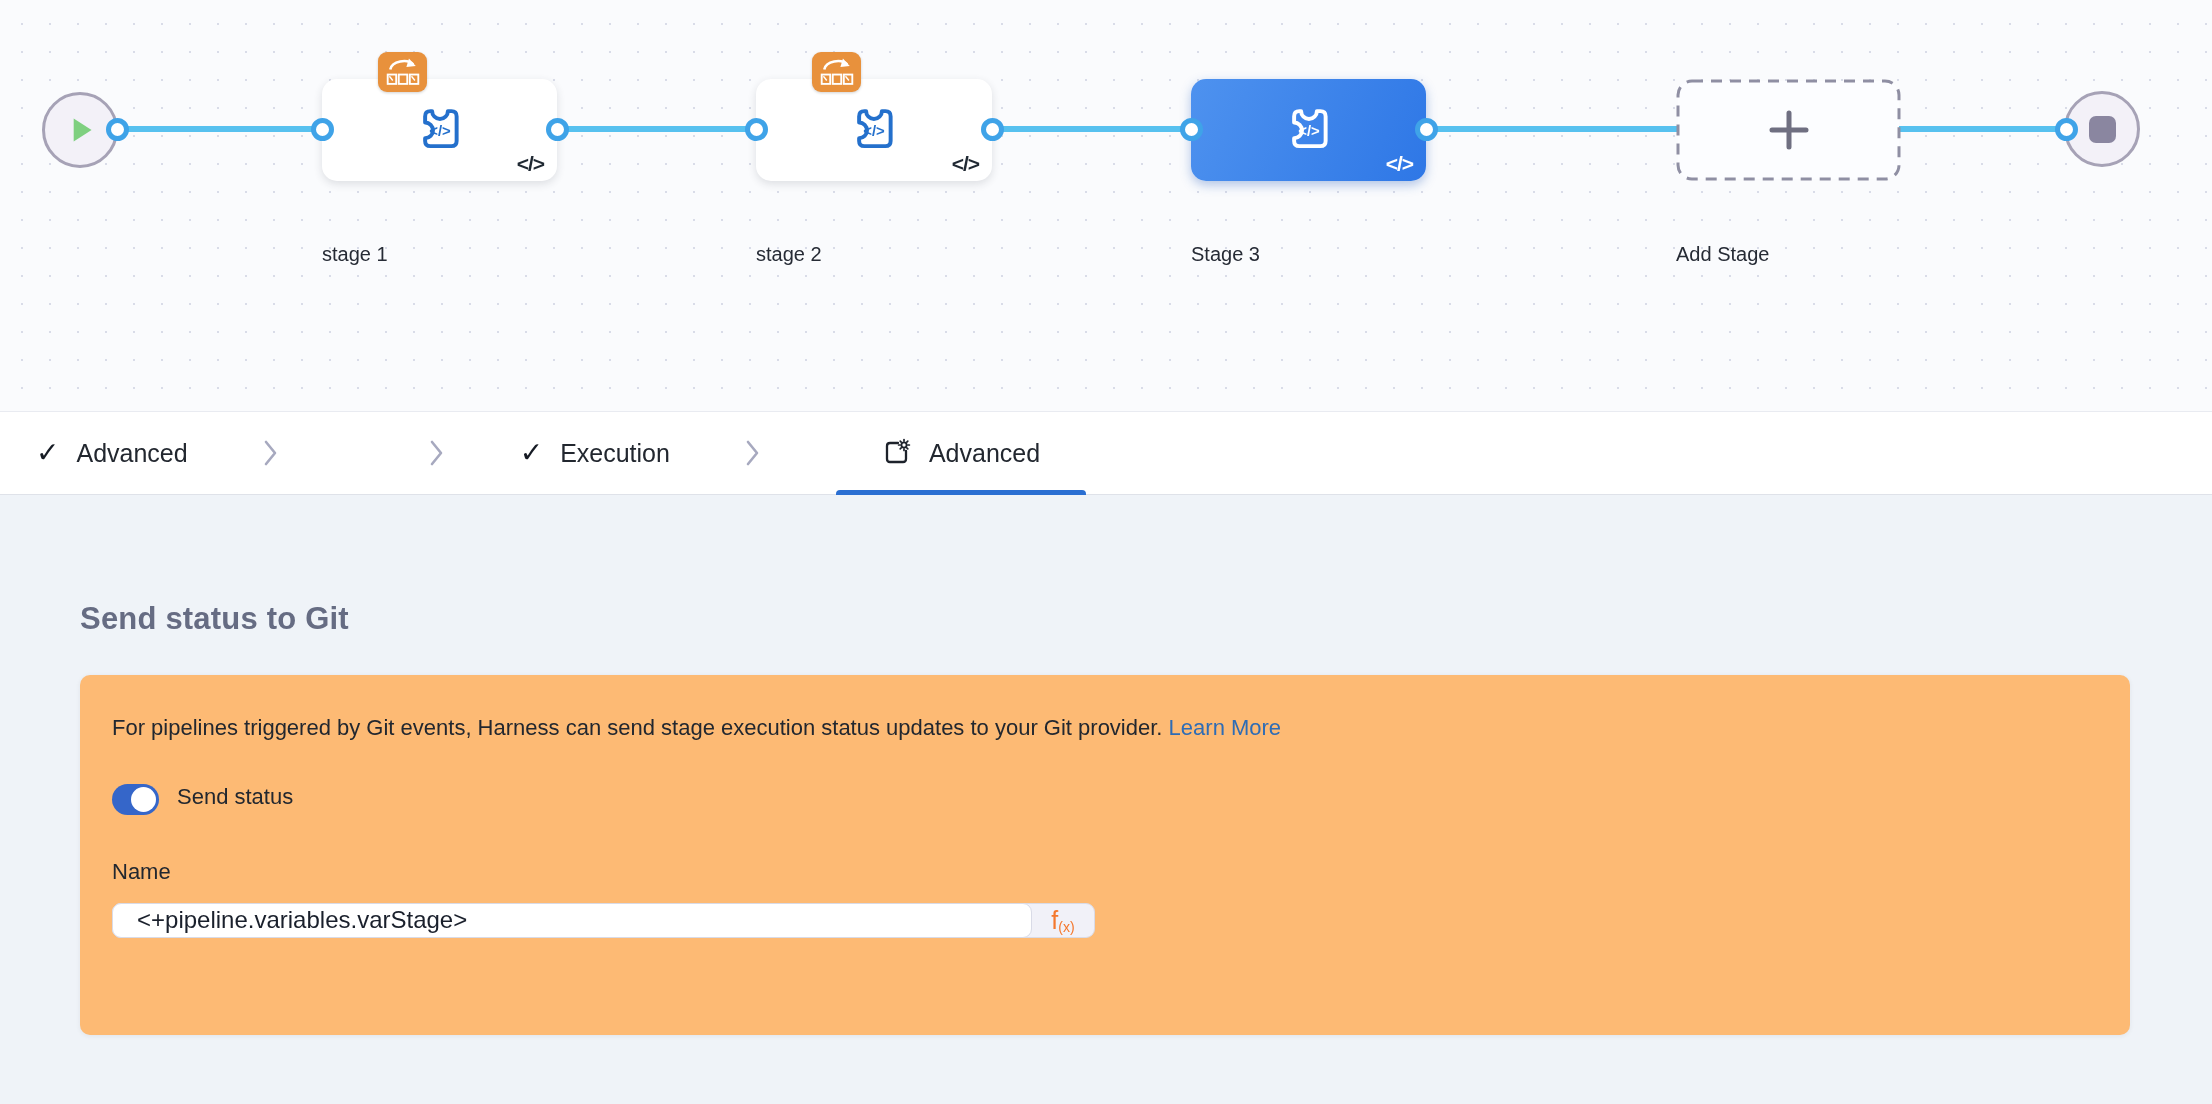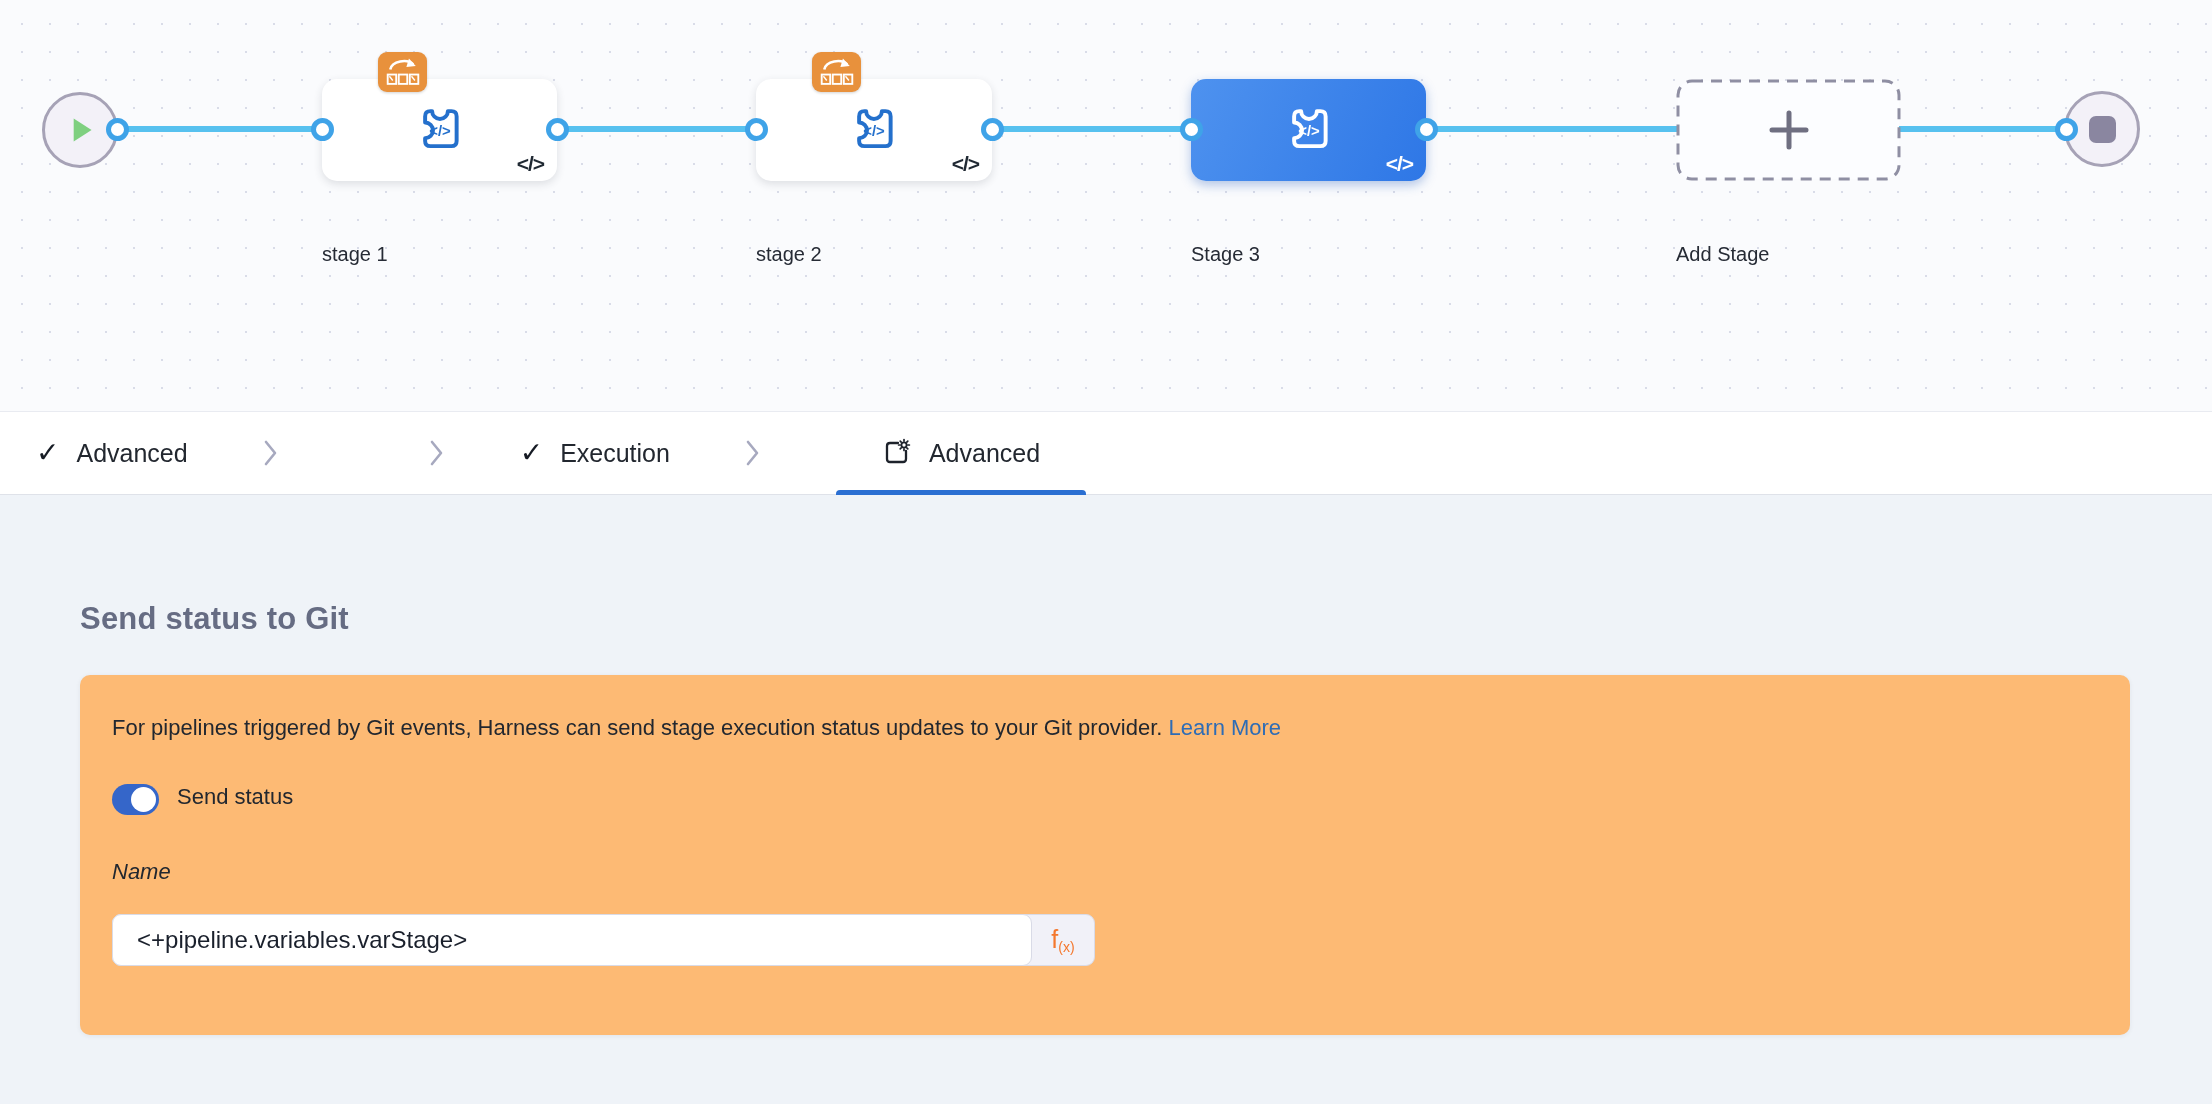--- a/index.html
+++ b/index.html
@@ -45,22 +45,22 @@
   .content{background:#eff3f8;height:610px;box-sizing:border-box;padding:90px 82px 0 80px;}
   .section-title{font-size:31px;color:#666C83;margin:16px 0 38px;font-weight:700;letter-spacing:.2px;}
   .panel-card{background:#fdba74;border-radius:10px;height:360px;box-sizing:border-box;padding:38px 32px;box-shadow:0 1px 5px rgba(40,41,61,.07);}
   .desc{margin:0;font-size:22px;color:#22272F;line-height:1.4;}
   .learn-more{color:#2E6CB5;text-decoration:none;cursor:pointer;}
   .toggle-row{margin-top:40px;display:flex;gap:18px;}
   .toggle{width:47px;height:31px;border-radius:16px;background:#3566C9;position:relative;cursor:pointer;flex:0 0 auto;}
   .knob{position:absolute;top:3px;left:19px;width:25px;height:25px;border-radius:50%;background:#fff;}
   .toggle-label{font-size:22px;color:#22272F;}
   .field{margin-top:44px;}
-  .field-label{display:block;font-size:22px;color:#22272F;margin-bottom:29px;font-style:italic;}
-  .input-group{display:flex;width:983px;height:52px;border:1px solid #D9DBE7;border-radius:9px;background:#F1F1F8;box-sizing:border-box;}
+  .field-label{display:block;font-size:22px;color:#22272F;margin-bottom:18px;}
+  .input-group{display:flex;width:983px;height:35px;border:1px solid #D9DBE7;border-radius:9px;background:#F1F1F8;box-sizing:border-box;}
   .text-input{flex:1;border:1px solid #D9DBE7;margin:-1px 0 -1px -1px;border-radius:9px;background:#fff;padding:0 24px;font-size:24px;color:#1A202C;font-family:inherit;outline:none;}
   .fx-btn{width:62px;border:none;background:transparent;color:#F4782E;font-size:25px;display:flex;align-items:center;justify-content:center;cursor:pointer;font-family:inherit;padding:0;}
   .fx-sub{font-size:14px;display:inline-block;transform:translateY(7px);}
 </style>
 </head>
 <body>
 
 <div class="app">
 
   <div class="canvas">

